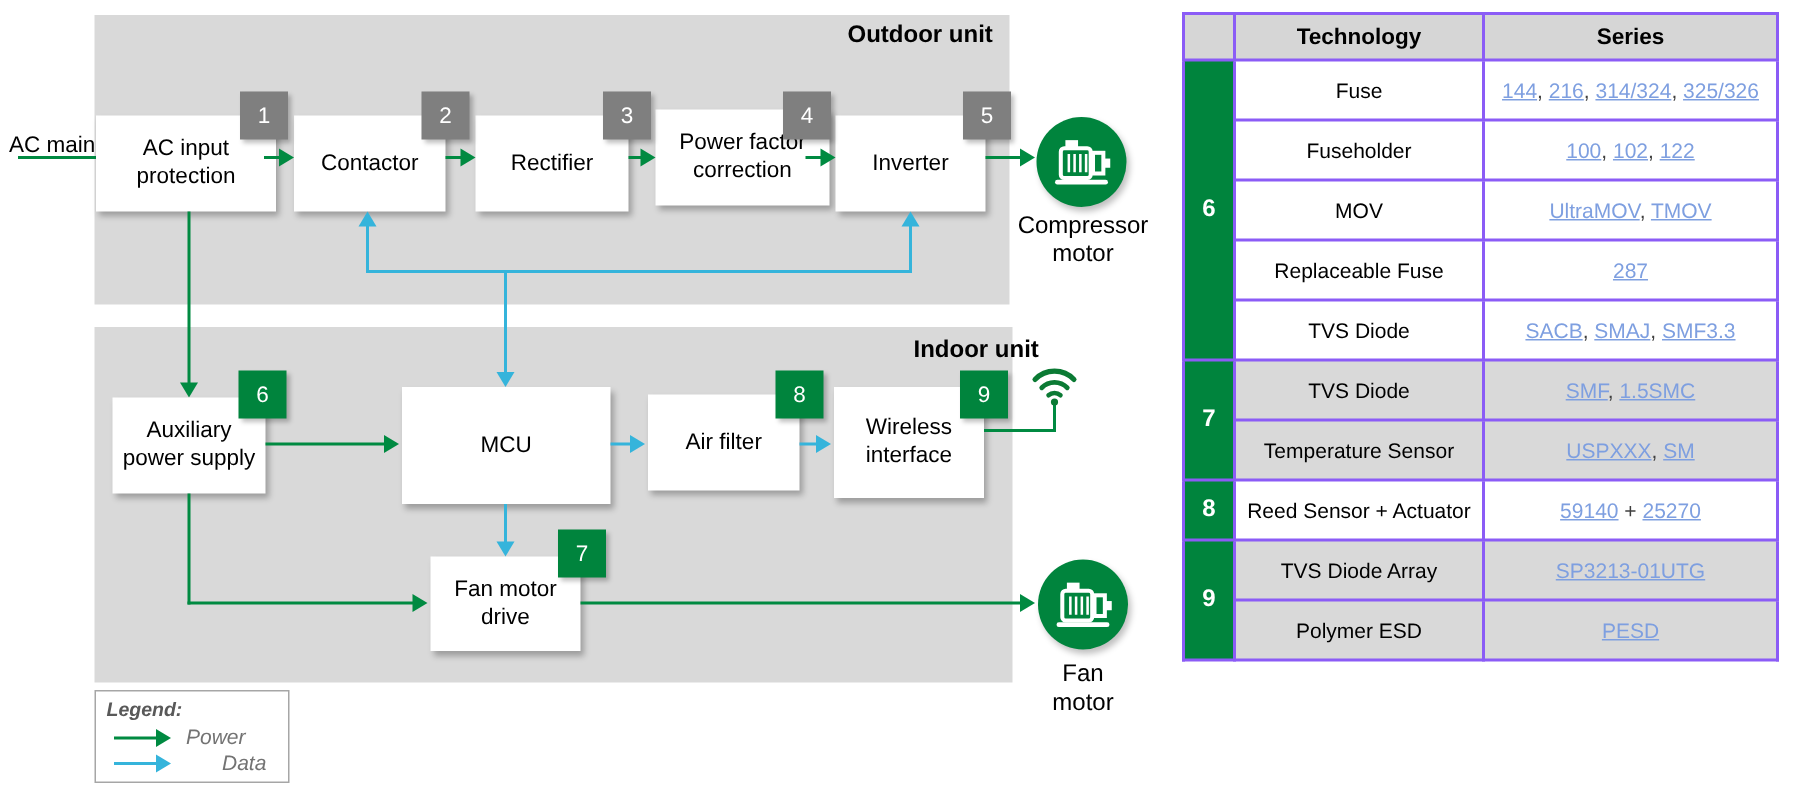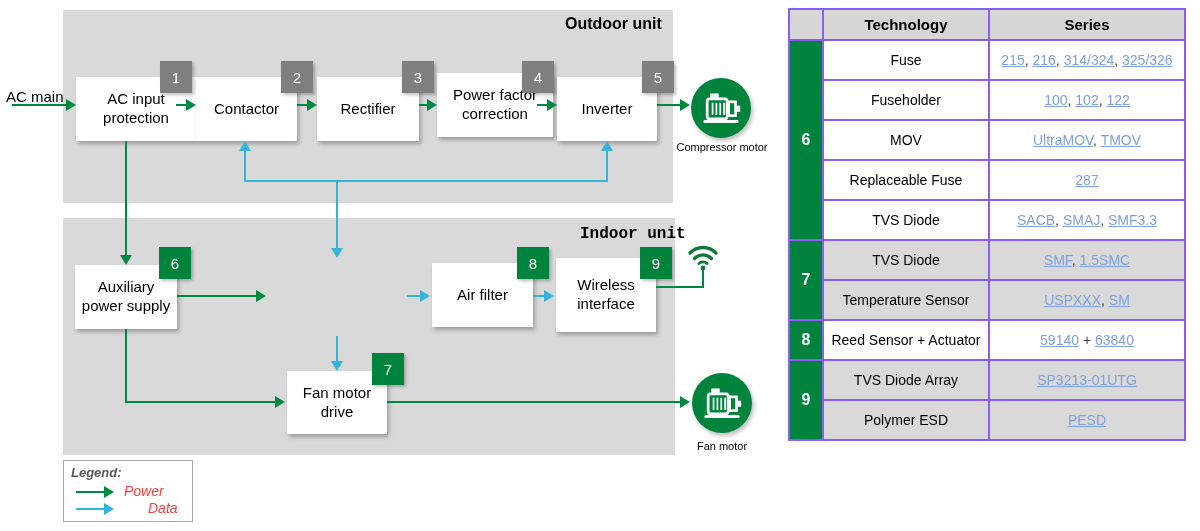--- a/index.html
+++ b/index.html
@@ -31,31 +31,31 @@
   .head.r { border-top:6px solid transparent; border-bottom:6px solid transparent; border-left:10px solid #008A41; }
   .head.r.c2 { border-left-color:#35B4DB; }
   .head.d { border-left:6px solid transparent; border-right:6px solid transparent; border-top:10px solid #008A41; }
   .head.d.c2 { border-top-color:#35B4DB; }
   .head.u { border-left:6px solid transparent; border-right:6px solid transparent; border-bottom:10px solid #35B4DB; }
 
   
   .motor-circle { position:absolute; width:60px; height:60px; border-radius:50%;
                   background:#00843D; display:flex; align-items:center; justify-content:center;
                   box-shadow:2px 3px 4px rgba(0,0,0,0.25); }
-  .motor-label { position:absolute; text-align:center; font-size:11px; color:#000; line-height:1.2; }
+  .motor-label { position:absolute; text-align:center; font-size:16px; color:#000; line-height:1.2; }
 
   
   .ac-main { position:absolute; left:6px; top:88px; width:64px; font-size:15px; color:#000; }
 
   
   .legend { position:absolute; left:63px; top:460px; width:130px; height:62px;
             background:#fff; border:1px solid #A6A6A6; }
   .legend-title { position:absolute; left:7px; top:4px; font-size:13px; font-weight:bold;
                   font-style:italic; color:#595959; }
-  .legend-label { position:absolute; font-size:14px; font-style:italic; color:#ef4444; }
+  .legend-label { position:absolute; font-size:14px; font-style:italic; color:#737373; }
 
   
   .lookup { position:absolute; left:788px; top:8px; border-collapse:collapse;
             border:2px solid #808080; font-size:14px; color:#000; }
   .lookup th, .lookup td { border:2px solid #8b5cf6; text-align:center; vertical-align:middle; }
   .lookup th { background:#D6D6D6; height:31px; font-size:15px; font-weight:bold; }
   .lookup td { height:40px; background:#fff; }
   .lookup td.w-num { width:34px; }
   .lookup td.w-tech, .lookup th.w-tech { width:166px; }
   .lookup td.w-series, .lookup th.w-series { width:196px; }
@@ -66,27 +66,27 @@
 </style>
 </head>
 <body>
 
 <div class="stage">
 
   <div class="panel" style="left:63px; top:10px; width:610px; height:193px;"></div>
   <div class="panel-title" style="left:565px; top:15px;">Outdoor unit</div>
 
   <div class="panel" style="left:63px; top:218px; width:612px; height:237px;"></div>
-  <div class="panel-title" style="left:580px; top:225px;font-family:Liberation Mono, monospace;">Indoor unit</div>
+  <div class="panel-title" style="left:609px; top:225px;">Indoor unit</div>
 
   <div class="ac-main">AC main</div>
   <div class="hl g" style="left:12px; top:104px; width:54px;"></div>
   <div class="head r" style="left:66px; top:99px;"></div>
 
-  <div class="blk" style="left:76px;  top:77px; width:120px; height:64px;">AC input protection</div>
+  <div class="blk" style="left:64px;  top:77px; width:120px; height:64px;">AC input protection</div>
   <div class="blk" style="left:317px; top:77px; width:102px; height:64px;">Rectifier</div>
   <div class="blk" style="left:196px; top:77px; width:101px; height:64px;">Contactor</div>
   <div class="blk" style="left:437px; top:73px; width:116px; height:64px;">Power factor correction</div>
   <div class="blk" style="left:557px; top:77px; width:100px; height:64px;">Inverter</div>
 
   <div class="tag gray" style="left:160px; top:61px;">1</div>
   <div class="tag gray" style="left:281px; top:61px;">2</div>
   <div class="tag gray" style="left:402px; top:61px;">3</div>
   <div class="tag gray" style="left:522px; top:61px;">4</div>
   <div class="tag gray" style="left:642px; top:61px;">5</div>
@@ -122,20 +122,21 @@
   <div class="head u" style="left:239px; top:141px;"></div>
   <div class="vl c" style="left:606px; top:150px; height:31px;"></div>
   <div class="head u" style="left:601px; top:141px;"></div>
   <div class="vl c" style="left:336px; top:180px; height:69px;"></div>
   <div class="head d c2" style="left:331px; top:248px;"></div>
 
   <div class="vl g" style="left:125px; top:141px; height:115px;"></div>
   <div class="head d" style="left:120px; top:255px;"></div>
 
   <div class="blk" style="left:75px;  top:265px; width:102px; height:64px;">Auxiliary power supply</div>
+  <div class="blk" style="left:268px; top:258px; width:139px; height:78px;">MCU</div>
   <div class="blk" style="left:432px; top:263px; width:101px; height:64px;">Air filter</div>
   <div class="blk" style="left:556px; top:258px; width:100px; height:74px;">Wireless interface</div>
   <div class="blk" style="left:287px; top:371px; width:100px; height:63px;">Fan motor drive</div>
 
   <div class="tag green" style="left:159px; top:247px;">6</div>
   <div class="tag green" style="left:517px; top:247px;">8</div>
   <div class="tag green" style="left:640px; top:247px;">9</div>
   <div class="tag green" style="left:372px; top:353px;">7</div>
 
   <div class="hl g" style="left:177px; top:295px; width:81px;"></div>
@@ -196,21 +197,21 @@
       <tr>
         <th style="width:34px;"></th>
         <th class="w-tech">Technology</th>
         <th class="w-series">Series</th>
       </tr>
     </thead>
     <tbody>
         <tr>
           <td class="num w-num" rowspan="5">6</td>
           <td class="w-tech">Fuse</td>
-          <td class="w-series"><a class="lnk">215</a><span class="sep">, </span><a class="lnk">216</a><span class="sep">, </span><a class="lnk">314/324</a><span class="sep">, </span><a class="lnk">325/326</a></td>
+          <td class="w-series"><a class="lnk">144</a><span class="sep">, </span><a class="lnk">216</a><span class="sep">, </span><a class="lnk">314/324</a><span class="sep">, </span><a class="lnk">325/326</a></td>
         </tr>
         <tr>
           <td class="w-tech">Fuseholder</td>
           <td class="w-series"><a class="lnk">100</a><span class="sep">, </span><a class="lnk">102</a><span class="sep">, </span><a class="lnk">122</a></td>
         </tr>
         <tr>
           <td class="w-tech">MOV</td>
           <td class="w-series"><a class="lnk">UltraMOV</a><span class="sep">, </span><a class="lnk">TMOV</a></td>
         </tr>
         <tr>
@@ -226,21 +227,21 @@
           <td class="w-tech">TVS Diode</td>
           <td class="w-series"><a class="lnk">SMF</a><span class="sep">, </span><a class="lnk">1.5SMC</a></td>
         </tr>
         <tr class="shaded">
           <td class="w-tech">Temperature Sensor</td>
           <td class="w-series"><a class="lnk">USPXXX</a><span class="sep">, </span><a class="lnk">SM</a></td>
         </tr>
         <tr>
           <td class="num w-num" rowspan="1">8</td>
           <td class="w-tech">Reed Sensor + Actuator</td>
-          <td class="w-series"><a class="lnk">59140</a><span class="sep"> + </span><a class="lnk">63840</a></td>
+          <td class="w-series"><a class="lnk">59140</a><span class="sep"> + </span><a class="lnk">25270</a></td>
         </tr>
         <tr class="shaded">
           <td class="num w-num" rowspan="2">9</td>
           <td class="w-tech">TVS Diode Array</td>
           <td class="w-series"><a class="lnk">SP3213-01UTG</a></td>
         </tr>
         <tr class="shaded">
           <td class="w-tech">Polymer ESD</td>
           <td class="w-series"><a class="lnk">PESD</a></td>
         </tr>

